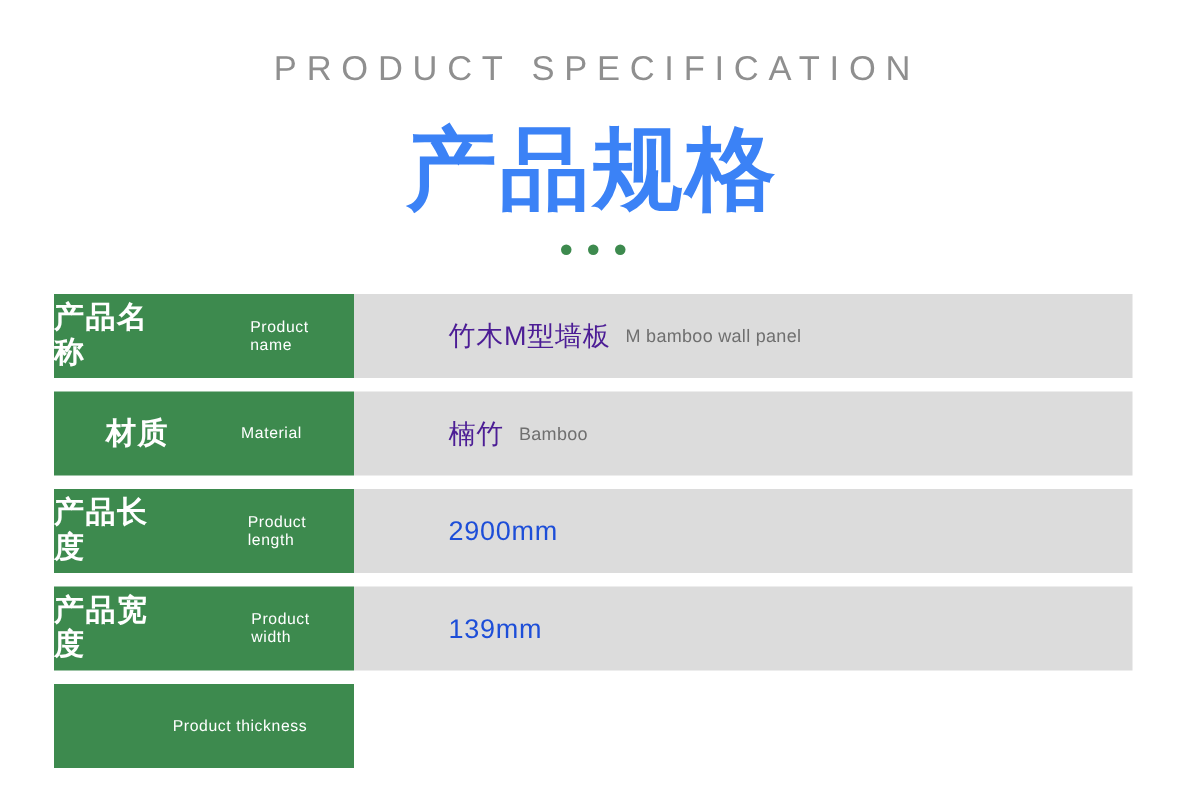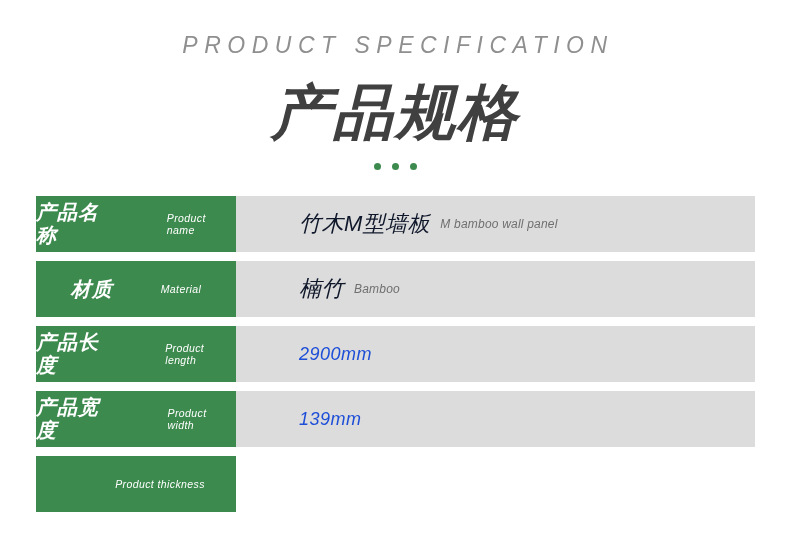--- a/index.html
+++ b/index.html
@@ -11,41 +11,40 @@
     height: 539px;
     background: #ffffff;
     font-family: "Liberation Sans", sans-serif;
     overflow: hidden;
   }
   .page {
     position: relative;
     width: 790px;
     height: 539px;
     background: #ffffff;
-    font-style: italic;
   }
 
   
   .header {
     padding-top: 34px;
     text-align: center;
   }
   .eyebrow {
     font-size: 23px;
     letter-spacing: 6.5px;
     color: #8f8f8f;
     font-weight: 400;
     line-height: 1;
     padding-left: 6px;
   }
   .main-title {
     margin-top: 21px;
     font-size: 60px;
     font-weight: 700;
-    color: #404040;
+    color: #3b82f6;
     letter-spacing: 2px;
     line-height: 1.15;
   }
   .dots {
     margin-top: 16px;
     display: flex;
     justify-content: center;
     gap: 11px;
   }
   .dot {
@@ -94,22 +93,22 @@
   }
   .spec-value {
     flex: 1 1 auto;
     background: #dcdcdc;
     display: flex;
     align-items: center;
     box-sizing: border-box;
     padding-left: 63px;
   }
   .value-cn {
-    font-size: 22px;
-    color: #0f172a;
+    font-size: 18px;
+    color: #4c1d95;
     font-weight: 400;
     letter-spacing: 0.5px;
   }
   .value-en {
     font-size: 12px;
     color: #6f6f6f;
     font-weight: 400;
     margin-left: 10px;
     letter-spacing: 0.2px;
   }

